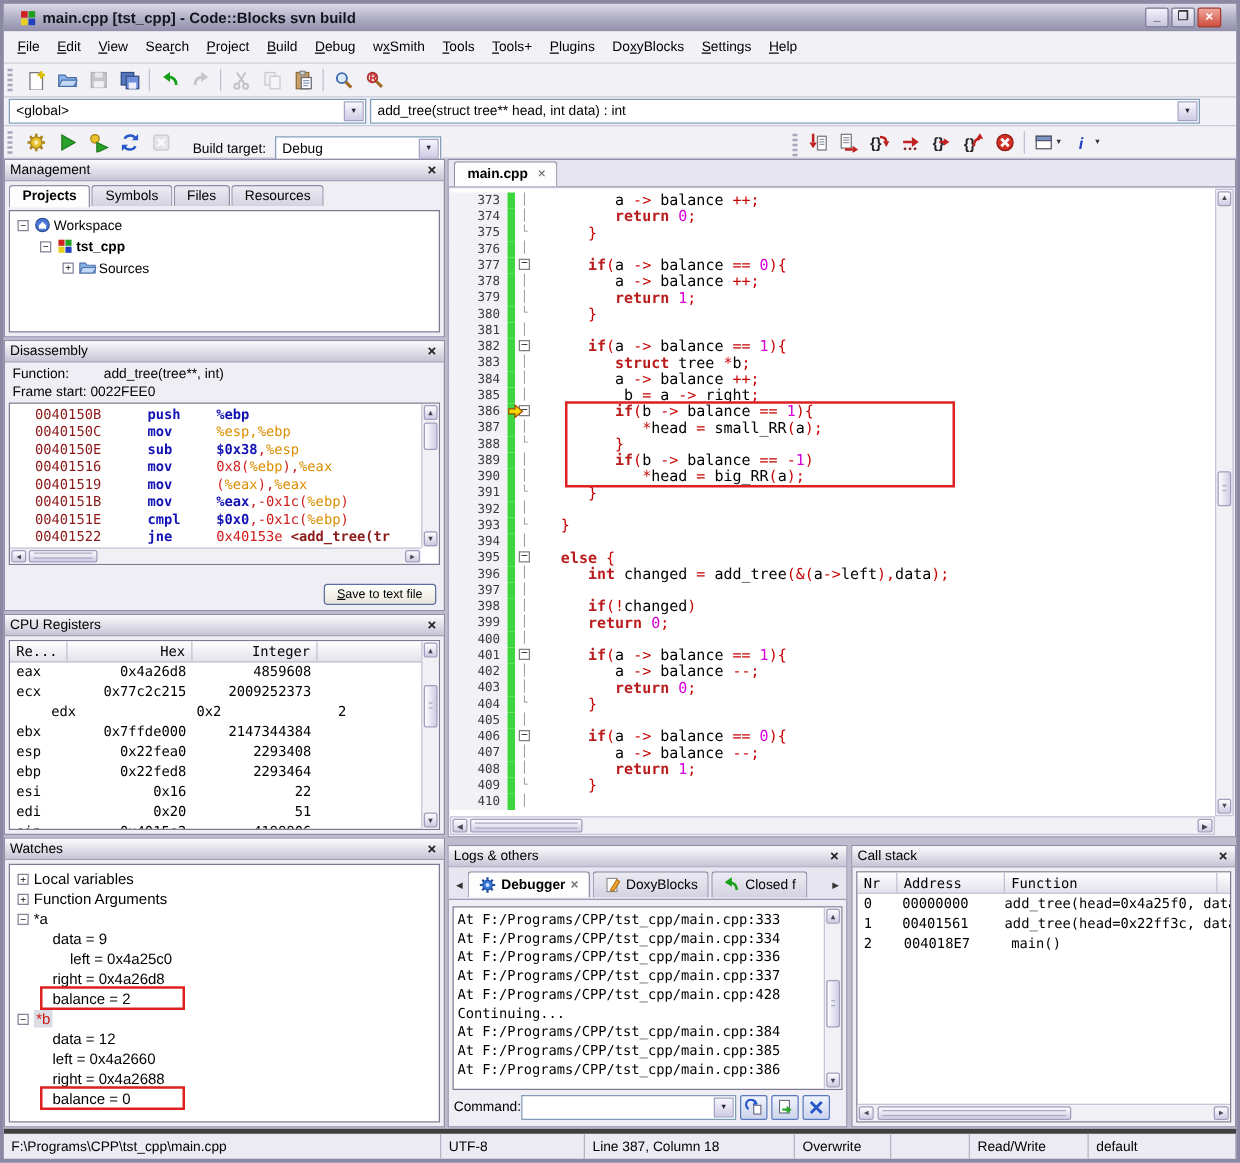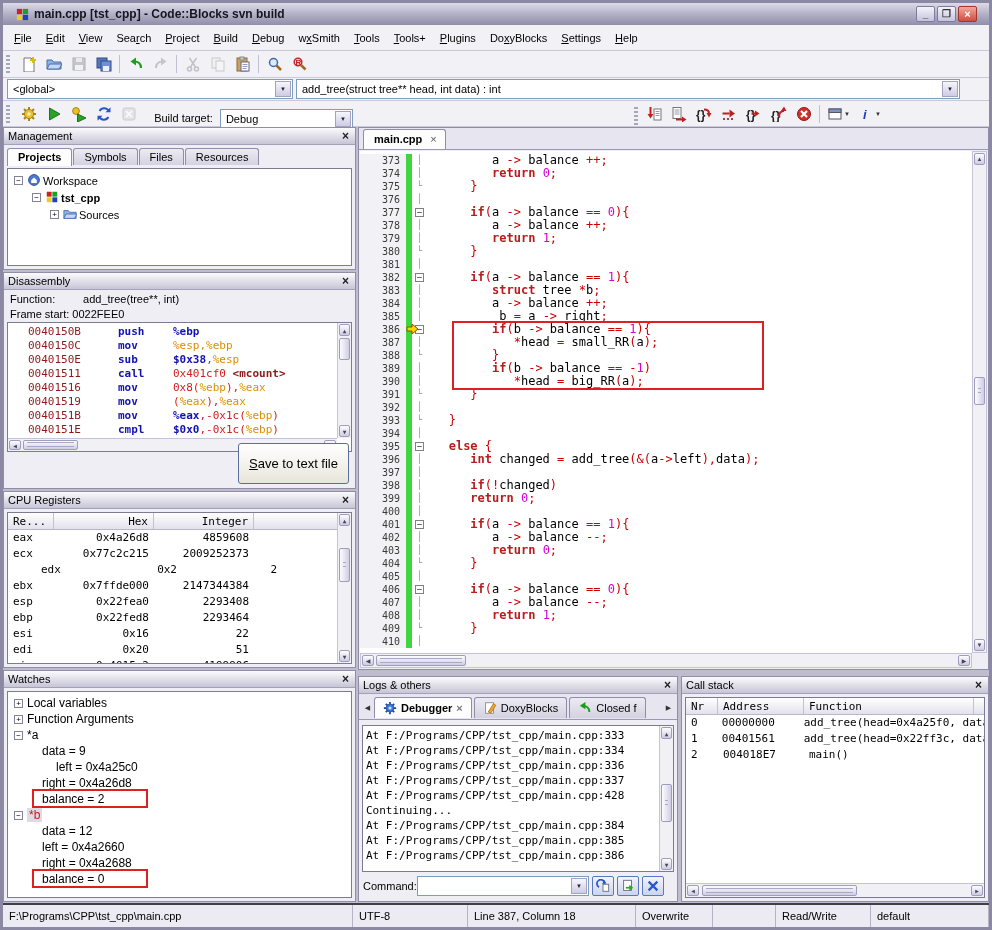--- a/index.html
+++ b/index.html
@@ -58,21 +58,21 @@
     justify-content:center;font-size:8px;line-height:7px;margin-right:4px;flex:none;}
   
   .dis-info{padding:2px 6px 0 6px;line-height:15px;}
   .dis-info b{font-weight:normal;display:inline-block;width:70px;}
   .mono{font-family:"DejaVu Sans Mono",monospace;}
   .dline{height:14px;line-height:14px;font-size:11px;white-space:nowrap;padding-left:20px;}
   .dline .da{display:inline-block;width:90px;color:#8c1a1a;}
   .dline .dm{display:inline-block;width:55px;color:#1212b4;font-weight:bold;}
   .sv{color:#1212b4;font-weight:bold;} .so2{color:#dc8e00;} .sr2{color:#cf2020;} .sm2{color:#8c1a1a;font-weight:bold;}
   .xp-btn{display:inline-block;background:linear-gradient(#ffffff,#e8e6da);border:1px solid #5a6f9e;border-radius:3px;
-    padding:12px 10px;font-size:13px;}
+    padding:2px 10px;font-size:10px;}
   .xp-btn::first-letter{text-decoration:underline;}
   
   .sb{position:absolute;background:#f1f0f5;border:1px solid #c5c3d6;}
   .sb .ar{position:absolute;background:linear-gradient(#fdfdfe,#cecbe2);border:1px solid #9f9dbd;color:#445;
     display:flex;align-items:center;justify-content:center;font-size:6px;border-radius:2px;}
   .sb .th{position:absolute;background:linear-gradient(90deg,#fdfdfe,#cfcde4);border:1px solid #9f9dbd;border-radius:2px;}
   .sb.h .th{background:linear-gradient(#fdfdfe,#cfcde4);}
   .th .gg{position:absolute;left:3px;right:3px;top:50%;height:5px;margin-top:-3px;
     border-top:1px solid #aaa8c4;border-bottom:1px solid #aaa8c4;}
   
@@ -108,21 +108,21 @@
     border-bottom:none;border-radius:3px 3px 0 0;background:linear-gradient(#eceaf2,#d4d2e0);margin-right:2px;
     white-space:nowrap;overflow:hidden;}
   .ltab.act{background:#fdfdfe;font-weight:bold;}
   .ltab .icn, .ltab .icn svg{width:14px;height:14px;}
   .logline{height:15px;line-height:15px;font-size:11px;white-space:nowrap;}
   .cmdrow{position:absolute;left:4px;right:4px;bottom:4px;height:22px;display:flex;align-items:center;}
   .cmdbtn{width:22px;height:20px;margin-left:3px;border:1px solid #5a78c0;border-radius:2px;
     background:linear-gradient(#f2f4fc,#ccd4ec);display:inline-flex;align-items:center;justify-content:center;}
   .cmdbtn .icn,.cmdbtn svg{width:14px;height:14px;}
   
-  .statusbar{position:absolute;left:0;right:0;bottom:0;height:24px;background:#eceaf2;border-top:2px solid #404040;display:flex;margin-top:22px;}
+  .statusbar{position:absolute;left:0;right:0;bottom:0;height:24px;background:#eceaf2;border-top:4px solid #404040;display:flex;margin-top:22px;}
   .scell{border-right:1px solid #b5b3c6;padding:0 6px;line-height:22px;white-space:nowrap;overflow:hidden;font-size:11px;}
 </style>
 </head>
 <body>
 
 <div class="win">
 
   <div class="titlebar">
     <span class="t-icon" id="app-icon"><svg viewBox="0 0 16 16">
           <rect x="2" y="2" width="5.6" height="5.6" fill="#d02020"></rect>
@@ -471,21 +471,20 @@
       </div>
       <div class="dis-info" style="padding-top:0;">
         <span>Frame start:</span>
         <span>0022FEE0</span>
       </div>
       <div class="wbox mono" style="left:3px;right:3px;top:49px;height:130px;">
         <div id="disasm" style="padding-top:2px;">
             <div class="dline"><span class="da">0040150B</span><span class="dm">push</span><span class="sv">%ebp</span></div>
             <div class="dline"><span class="da">0040150C</span><span class="dm">mov</span><span class="so2">%esp,%ebp</span></div>
             <div class="dline"><span class="da">0040150E</span><span class="dm">sub</span><span class="sv">$0x38</span><span class="sr2">,</span><span class="so2">%esp</span></div>
-            <div class="dline"><span class="da">00401511</span><span class="dm">call</span><span class="sr2">0x401cf0 </span><span class="sm2">&lt;mcount&gt;</span></div>
             <div class="dline"><span class="da">00401516</span><span class="dm">mov</span><span class="sr2">0x8(</span><span class="so2">%ebp</span><span class="sr2">),</span><span class="so2">%eax</span></div>
             <div class="dline"><span class="da">00401519</span><span class="dm">mov</span><span class="sr2">(</span><span class="so2">%eax</span><span class="sr2">),</span><span class="so2">%eax</span></div>
             <div class="dline"><span class="da">0040151B</span><span class="dm">mov</span><span class="sv">%eax</span><span class="sr2">,-0x1c(</span><span class="so2">%ebp</span><span class="sr2">)</span></div>
             <div class="dline"><span class="da">0040151E</span><span class="dm">cmpl</span><span class="sv">$0x0</span><span class="sr2">,-0x1c(</span><span class="so2">%ebp</span><span class="sr2">)</span></div>
             <div class="dline"><span class="da">00401522</span><span class="dm">jne</span><span class="sr2">0x40153e </span><span class="sm2">&lt;add_tree(tr</span></div>
           </div>
         <div class="sb" style="right:0;top:0;bottom:13px;width:14px;border:none;border-left:1px solid #c5c3d6;">
           <span class="ar" style="top:1px;left:1px;right:1px;height:12px;">▲</span>
           <span class="th" style="left:1px;right:1px;top:15px;height:22px;"></span>
           <span class="ar" style="bottom:1px;left:1px;right:1px;height:12px;">▼</span>

